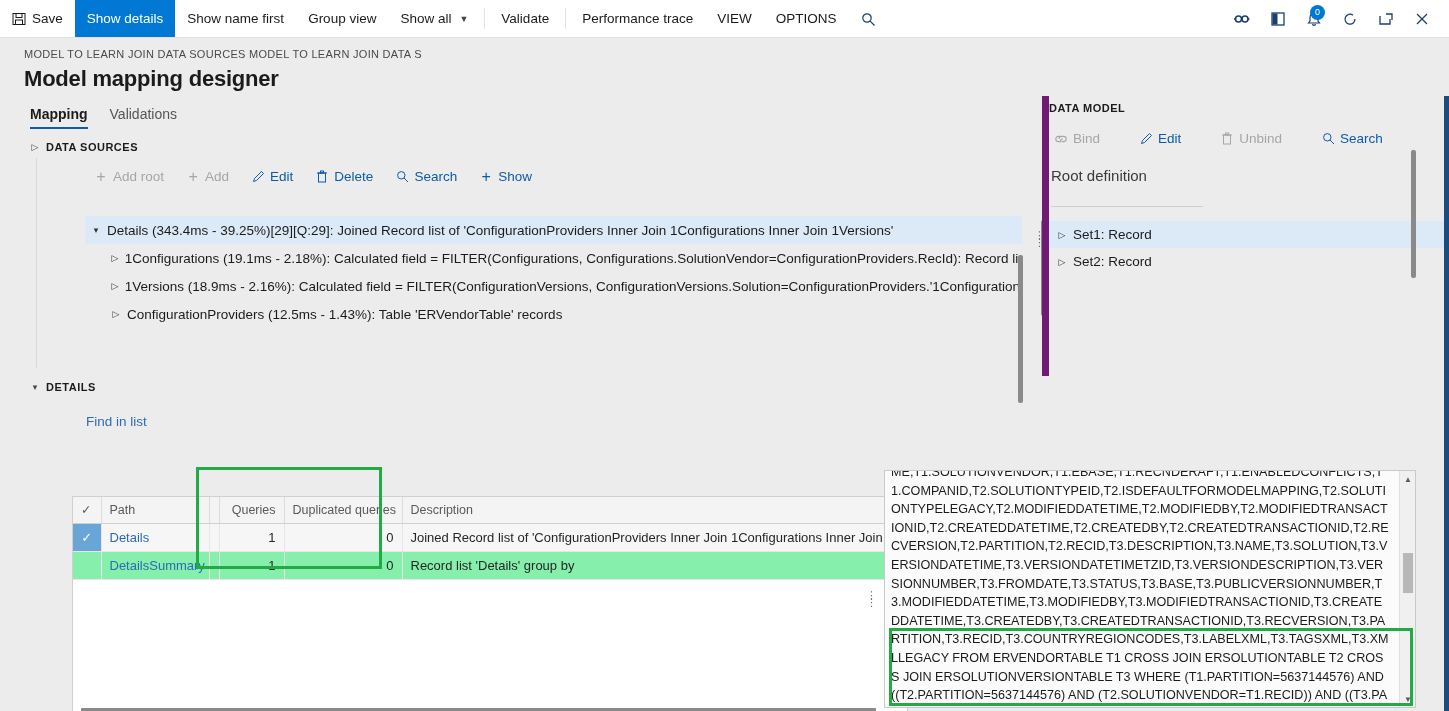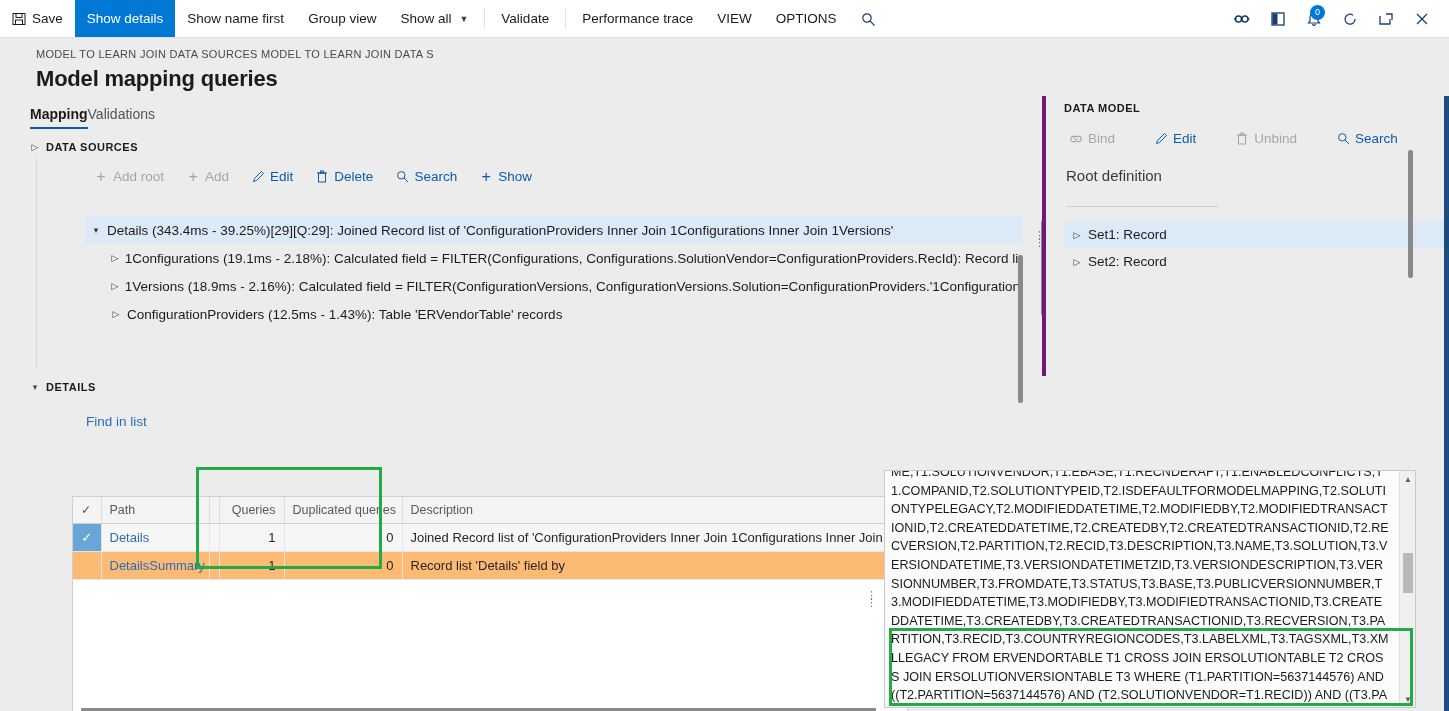--- a/index.html
+++ b/index.html
@@ -44,31 +44,31 @@
   .badge{
     position:absolute; top:5px; right:6px;
     background:#0078d4; color:#fff;
     border-radius:50%; width:15px; height:15px;
     font-size:9px; line-height:15px; text-align:center;
     font-family:"Liberation Sans", sans-serif;
   }
   .search-btn{ width:40px; }
 
   
-  .page-head{ padding:10px 12px 0 24px;margin-left:12px; }
+  .page-head{ padding:10px 12px 0 24px; }
   .crumb{
     font-size:11px; letter-spacing:.3px; color:#4a4a4a;
     text-transform:uppercase;
   }
   .page-title{
     font-size:22px; font-weight:bold; color:#1b1b1b;
     margin-top:6px; letter-spacing:-.2px;
   }
 
-  .tabs{ display:flex; margin:14px 0 0 30px; }
+  .tabs{ display:flex; gap:22px; margin:14px 0 0 30px; }
   .tab{
     font-size:14px; color:#555; padding-bottom:5px; cursor:pointer;
   }
   .tab.sel{ color:#1b1b1b; font-weight:bold; border-bottom:2px solid #0b5ca8; }
 
   
   .ds-wrap{
     position:absolute; left:24px; top:136px; width:1008px; height:232px;
     background:#ececec;
   }
@@ -137,21 +137,21 @@
     border-right:1px solid #dcdcdc; border-bottom:1px solid #d0d0d0;
     height:26px; white-space:nowrap;
   }
   table.grid th.num, table.grid td.num{ text-align:right; }
   table.grid td{
     padding:5px 8px; border-right:1px solid #e6e6e6;
     border-bottom:1px solid #e6e6e6; height:28px;
     white-space:nowrap; overflow:hidden;
   }
   tr.row-a td{ background:#f6f6f6; }
-  tr.row-b td{ background:#fdba74; }
+  tr.row-b td{ background:#86efac; }
   td.chk, th.chk{
     width:28px; text-align:center; padding:0; border-right:1px solid #dcdcdc;
   }
   td.chk.on{ background:#6aa5d8; color:#fff; }
   th.chk{ color:#3a3a3a; }
   .cell-link{ color:#2b6cb8; }
   .col-path{ width:108px; }
   .col-gap{ width:10px; }
   .col-q{ width:65px; }
   .col-dq{ width:118px; }
@@ -194,22 +194,21 @@
     display:flex; align-items:center; justify-content:center;
     font-size:8px; color:#5a5a5a;
   }
   .sql-thumb{
     position:absolute; left:3px; width:10px; background:#b8b8b8;
   }
 
   
   .dm-panel{
     position:absolute; left:1042px; top:96px; right:0; height:280px;
-    border-left:4px solid #701a75;
-    padding-left:18px;
+    border-left:7px solid #701a75;
   }
   .dm-title{
     font-size:11px; font-weight:bold; letter-spacing:.5px;
     color:#1b1b1b; text-transform:uppercase; margin-top:6px;
   }
   .dm-toolbar{ display:flex; align-items:center; margin:14px 0 0 -4px;gap:21px; }
   .dm-sub{ font-size:15px; color:#3a3a3a; margin:18px 0 0 2px; }
   .dm-rule{
     margin:22px 0 0 2px; width:152px; height:1px; background:#cfcfcf;
   }
@@ -332,21 +331,21 @@
       <svg width="16" height="16" viewBox="0 0 16 16">
         <line x1="3" y1="3" x2="13" y2="13" stroke="#1a3f6f" stroke-width="1.2"></line>
         <line x1="13" y1="3" x2="3" y2="13" stroke="#1a3f6f" stroke-width="1.2"></line>
       </svg>
     </div>
   </div>
 </div>
 
 <div class="page-head">
   <div class="crumb">MODEL TO LEARN JOIN DATA SOURCES MODEL TO LEARN JOIN DATA S</div>
-  <div class="page-title">Model mapping queries</div>
+  <div class="page-title">Model mapping designer</div>
 </div>
 
 <div class="tabs">
   <div class="tab sel">
     <span>Mapping</span>
   </div>
   <div class="tab">
     <span>Validations</span>
   </div>
 </div>
@@ -470,21 +469,21 @@
             <td class="num">1</td>
             <td class="num">0</td>
             <td>Joined Record list of 'ConfigurationProviders Inner Join 1Configurations Inner Join 1V</td>
           </tr>
           <tr class="row-b">
             <td class="chk"></td>
             <td><span class="cell-link">DetailsSummary</span></td>
             <td></td>
             <td class="num">1</td>
             <td class="num">0</td>
-            <td>Record list 'Details' field by</td>
+            <td>Record list 'Details' group by</td>
           </tr>
         </tbody>
       </table>
       <div class="hscroll"></div>
     </div>
   </div>
 </div>
 
 <div class="grid-dots">⋮<br>⋮</div>
 

